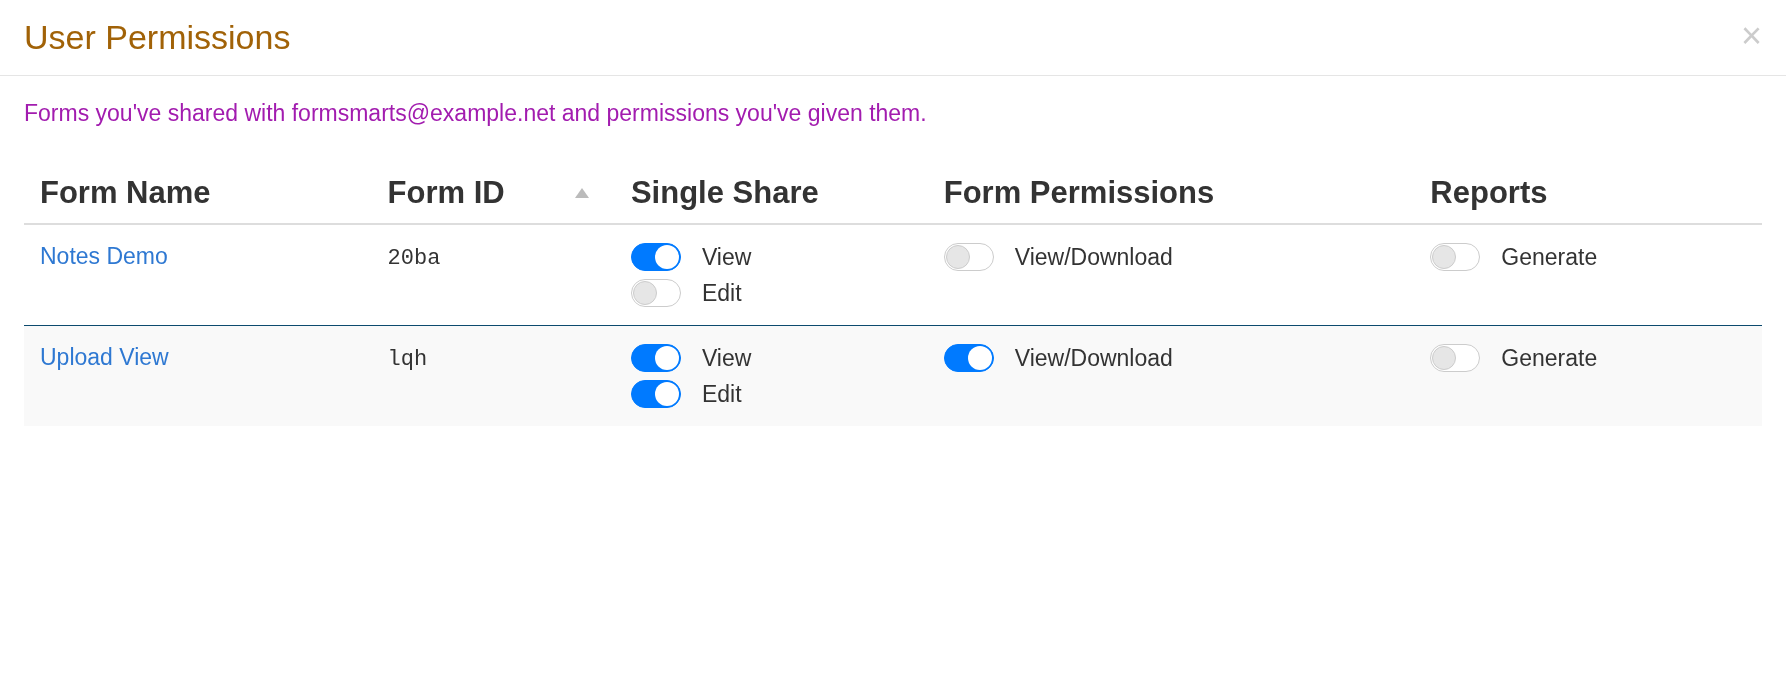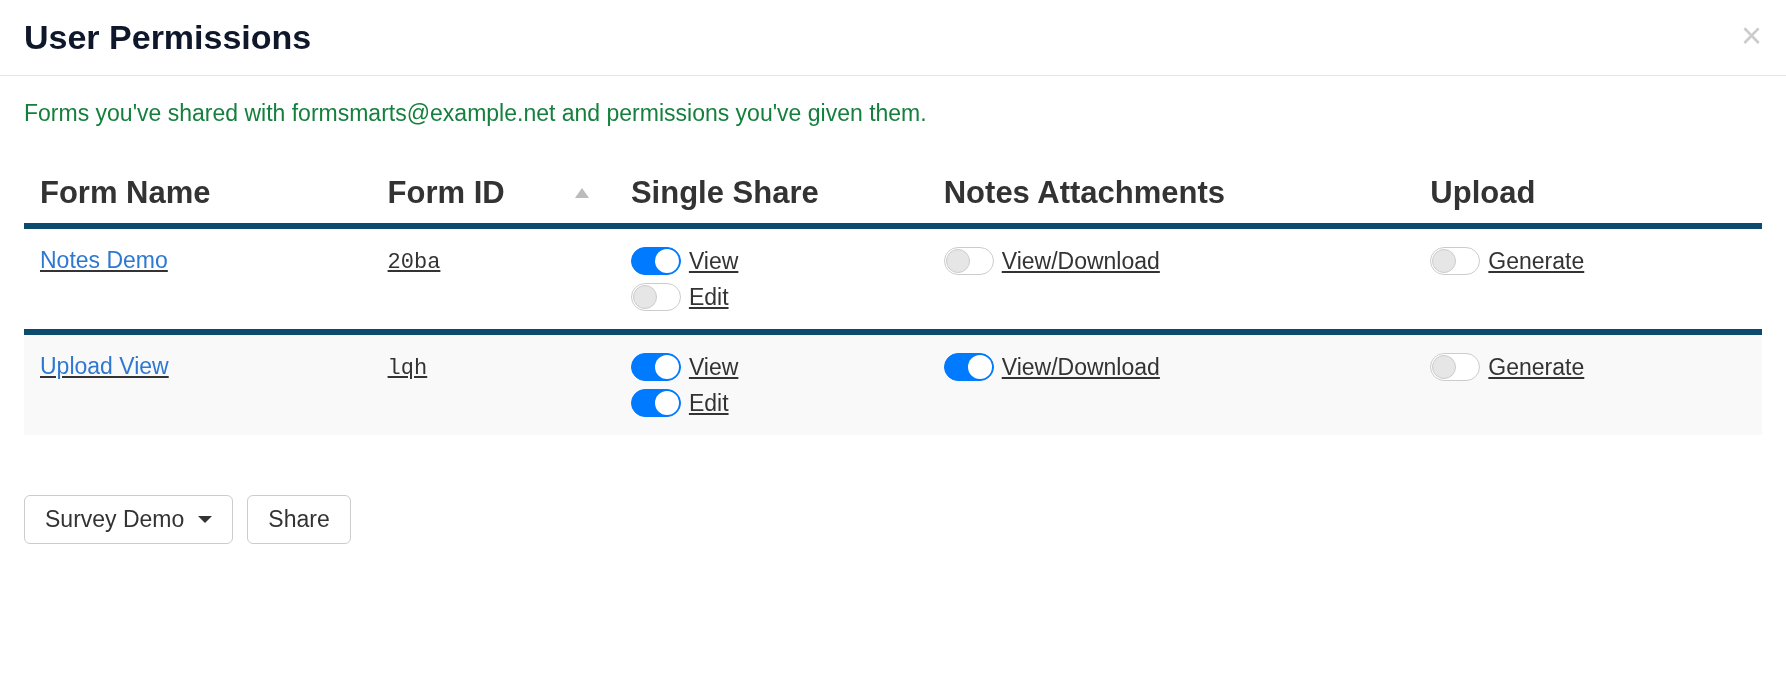--- a/index.html
+++ b/index.html
@@ -18,57 +18,56 @@
     }
     .modal-header {
       display: flex;
       justify-content: space-between;
       align-items: flex-start;
       padding: 18px 24px 18px 24px;
       border-bottom: 1px solid #e5e5e5;
     }
     .modal-title {
       font-size: 34px;
-      font-weight: 700;
-      color: #0f172a;
+      font-weight: 400;
+      color: #a16207;
     }
     .close-icon {
       font-size: 36px;
       color: #ccc;
       cursor: pointer;
       line-height: 1;
       font-weight: 400;
     }
     .modal-body {
       padding: 24px 24px 0 24px;
     }
     .description {
       font-size: 23px;
-      color: #15803d;
+      color: #a21caf;
       margin-bottom: 36px;
     }
     .table {
       width: 100%;
       border-collapse: collapse;
     }
     .table th {
       text-align: left;
       font-size: 31px;
       font-weight: 700;
       color: #333;
       padding: 12px 16px;
       border-bottom: 2px solid #ddd;
       vertical-align: top;
     }
     .table td {
       font-size: 23px;
       padding: 18px 16px;
-      border-top: 6px solid #0c4a6e;
+      border-top: 1px solid #0c4a6e;
       vertical-align: top;
-      text-decoration: underline;
     }
     .table tbody tr:nth-child(even) {
       background: #f9f9f9;
     }
     .sort-header {
       display: flex;
       align-items: center;
     }
     .sort-icon {
       display: inline-flex;
@@ -85,21 +84,21 @@
       text-decoration: none;
       cursor: pointer;
     }
     .mono {
       font-family: "SFMono-Regular", Consolas, "Liberation Mono", Menlo, monospace;
       font-size: 22px;
     }
     .toggle-row {
       display: flex;
       align-items: center;
-      gap: 8px;
+      gap: 21px;
       margin-bottom: 8px;
     }
     .toggle-row:last-child {
       margin-bottom: 0;
     }
     .toggle {
       position: relative;
       display: inline-block;
       width: 50px;
       height: 28px;
@@ -188,22 +187,22 @@
             <div class="sort-header">
               <span>Form ID</span>
               <span class="sort-icon">
                 <svg viewBox="0 0 14 10">
                     <polygon points="7,0 14,10 0,10"></polygon>
                   </svg>
               </span>
             </div>
           </th>
           <th class="col-single">Single Share</th>
-          <th class="col-attach">Notes Attachments</th>
-          <th class="col-reports">Upload</th>
+          <th class="col-attach">Form Permissions</th>
+          <th class="col-reports">Reports</th>
         </tr>
       </thead>
       <tbody>
 
       <tr>
             <td><a class="link">Notes Demo</a></td>
             <td><span class="mono">20ba</span></td>
             <td>
               <div class="toggle-row">
                 <span class="toggle on">
@@ -266,20 +265,13 @@
                   <span class="knob"></span>
                 </span>
                 <span class="toggle-label">Generate</span>
               </div>
             </td>
           </tr>
         </tbody>
     </table>
   </div>
 
-  <div class="footer">
-    <button class="btn">
-      <span>Survey Demo</span>
-      <span class="caret-down"></span>
-    </button>
-    <button class="btn">Share</button>
-  </div>
 </div>
 
 </body></html>

